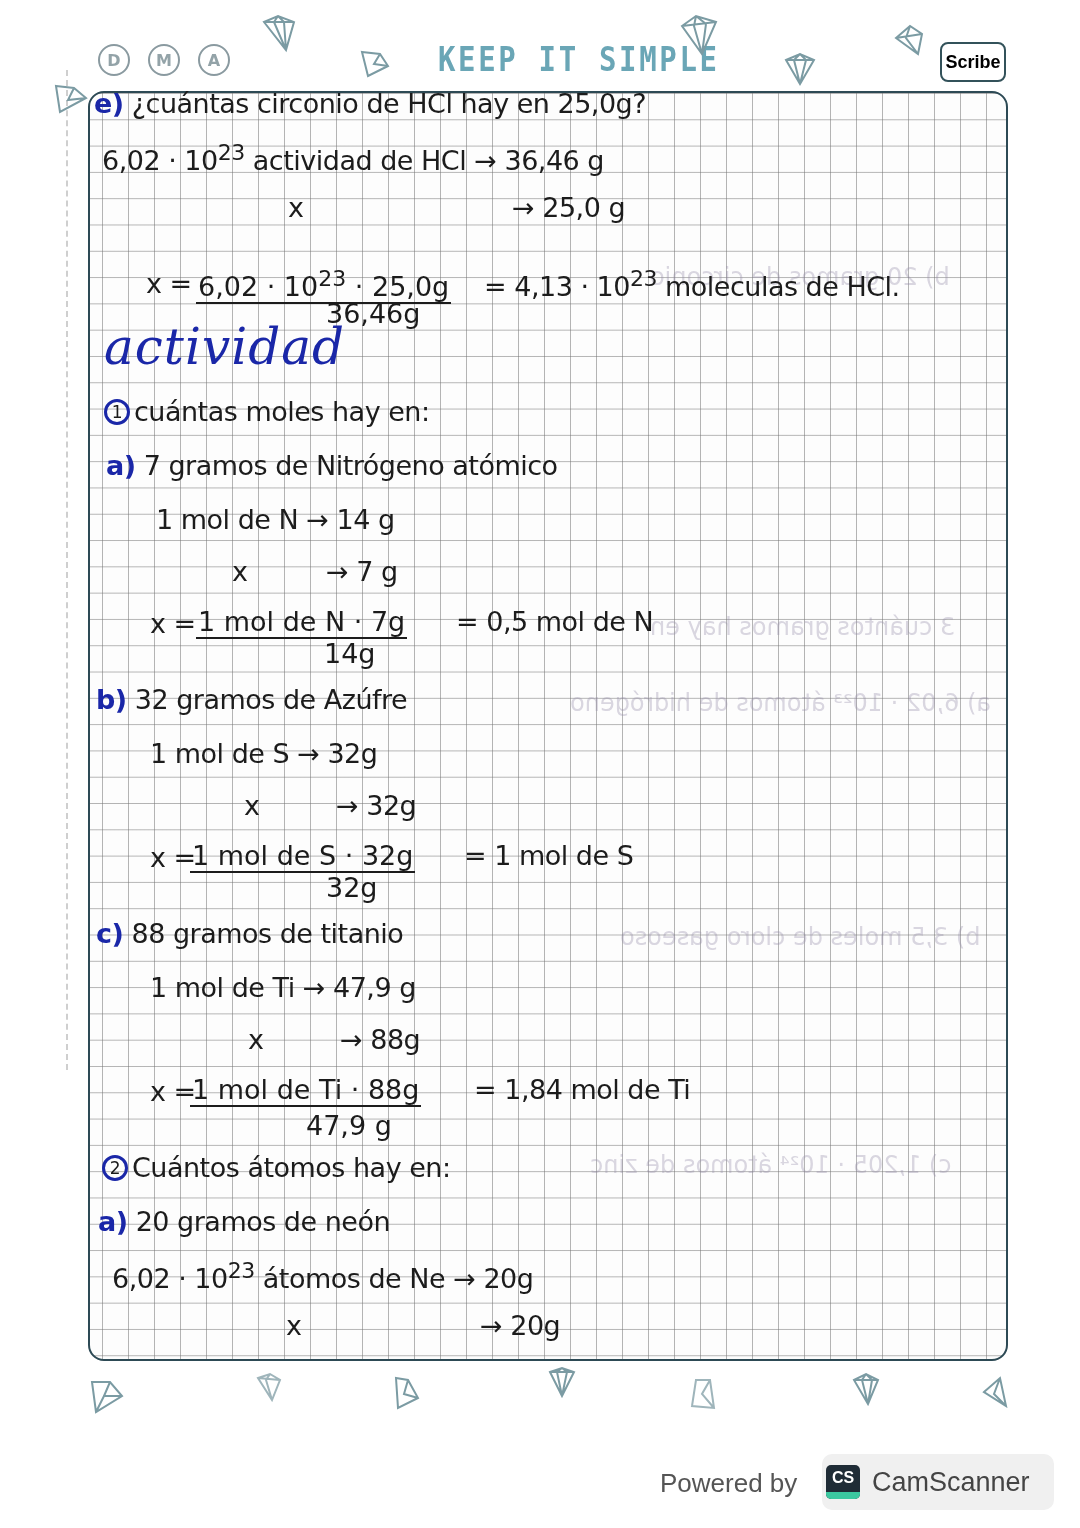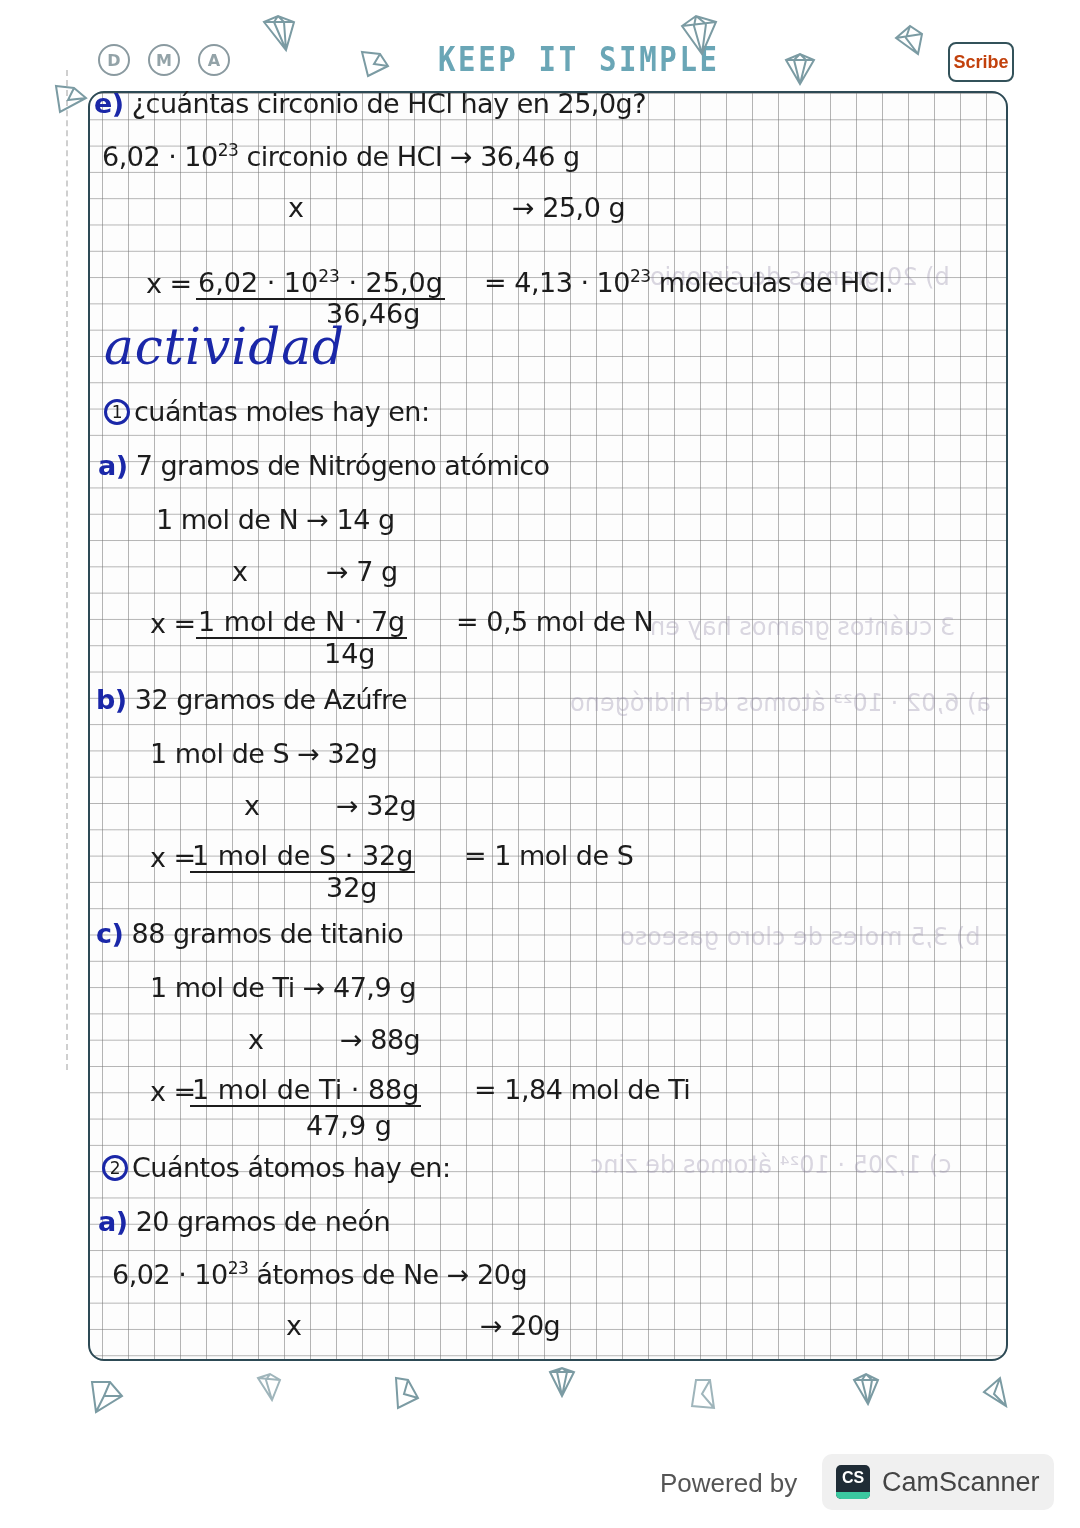--- a/index.html
+++ b/index.html
@@ -12,22 +12,22 @@
     border-left: 2px dashed #cfcfcf;
   }
   
   .header { position: absolute; left: 0; top: 0; width: 1080px; height: 92px; }
   .dma { position: absolute; top: 44px; width: 32px; height: 32px; border: 2px solid #8a9aa0; border-radius: 50%;
          display: flex; align-items: center; justify-content: center; font-weight: bold; font-size: 16px; color: #93a3a8;
          font-family: "DejaVu Sans", sans-serif; box-sizing: border-box; }
   .brand-title { position: absolute; left: 438px; top: 40px; font-family: "DejaVu Sans Mono", monospace; font-weight: bold;
        font-size: 33px; letter-spacing: 3px; color: #6aa6b6; transform: scaleX(0.88); transform-origin: left; }
   .scribe { position: absolute; left: 940px; top: 42px; width: 66px; height: 40px; border: 2px solid #33525a; border-radius: 8px;
-       display: flex; align-items: center; justify-content: center; font-size: 18px; font-weight: bold; color: #c2410c;
-       box-sizing: border-box; font-family: "Liberation Sans", sans-serif; margin-left: 8px; }
+       display: flex; align-items: center; justify-content: center; font-size: 18px; font-weight: bold; color: #000000;
+       box-sizing: border-box; font-family: "Liberation Sans", sans-serif; }
   .gem { position: absolute; }
   .gem svg { display: block; }
 
   
   .paper {
     position: absolute; left: 88px; top: 91px; width: 920px; height: 1270px;
     border: 2.5px solid #2d4a55; border-radius: 16px; box-sizing: border-box; overflow: hidden;
     background-color: #fdfdfd;
     background-image:
       linear-gradient(to right, rgba(120,120,120,0.55) 1px, transparent 1px),
@@ -38,33 +38,33 @@
   .ghost {
     position: absolute; color: rgba(150,140,170,0.35); font-size: 24px; transform: scaleX(-1);
     font-family: "DejaVu Sans", sans-serif; white-space: nowrap;
   }
   .line { position: absolute; white-space: nowrap; font-family: "DejaVu Sans", sans-serif; font-size: 27px; color: #1c1c1c;
           letter-spacing: -0.5px; }
   .q-label { color: #1a27a8; font-weight: bold; }
   .circle-num { display: inline-flex; width: 26px; height: 26px; border: 3px solid #1a27a8; border-radius: 50%;
        align-items: center; justify-content: center; font-size: 17px; color: #1a1a1a; box-sizing: border-box; margin-right: 4px;
        vertical-align: 3px; }
-  sup { font-size: 17px; }
+  sup { font-size: 22px; }
   .frac { position: absolute; white-space: nowrap; font-size: 27px; }
   .frac .num { border-bottom: 2.5px solid #1c1c1c; padding: 0 2px; display: inline-block; }
   .frac .den { position: absolute; white-space: nowrap; margin-left: 40px; }
   .activity-heading { position: absolute; left: 104px; top: 318px; font-family: "DejaVu Serif", serif; font-style: italic;
        font-size: 50px; color: #1a27a8; letter-spacing: 1px; }
 
   
   .footer { position: absolute; left: 0; top: 1440px; width: 926px; height: 88px; }
   .powered { position: absolute; left: 660px; top: 28px; font-size: 26px; color: #555; font-family: "Liberation Sans", sans-serif; }
   .cs-badge { position: absolute; left: 822px; top: 14px; width: 232px; height: 56px; border-radius: 10px; background: #f0f0f0;
        display: flex; align-items: center; }
-  .cs-logo { width: 34px; height: 34px; margin-left: 14px; border-radius: 5px; background: #1f2c36; position: relative; overflow: hidden;
+  .cs-logo { width: 34px; height: 34px; margin-left: 4px; border-radius: 5px; background: #1f2c36; position: relative; overflow: hidden;
        display: flex; align-items: flex-start; justify-content: center; color: #fff; font-weight: bold; font-size: 16px;
        font-family: "Liberation Sans", sans-serif; padding-top: 4px; box-sizing: border-box; }
   .cs-logo::after { content: ""; position: absolute; left: 0; bottom: 0; width: 100%; height: 7px; background: #3bc8a0; }
   .cs-name { margin-left: 12px; font-size: 27px; color: #444; font-family: "Liberation Sans", sans-serif; font-weight: 500; }
 </style>
 </head>
 <body>
 
 <div class="margin-dash"></div>
 
@@ -115,42 +115,42 @@
   <div class="ghost" style="left:480px;top:596px">a) 6,02 · 10²³ átomos de hidrógeno</div>
   <div class="ghost" style="left:530px;top:830px">b) 3,5 moles de cloro gaseoso</div>
   <div class="ghost" style="left:500px;top:1058px">c) 1,205 · 10²⁴ átomos de zinc</div>
 </div>
 
 <div class="line" style="left:94px;top:88px">
   <span class="q-label">e)</span>
   <span>¿cuántas circonio de HCl hay en 25,0g?</span>
 </div>
 <div class="line" style="left:102px;top:140px">
-  <span>6,02 · 10</span><sup>23</sup><span> circonio de HCl</span>
+  <span>6,02 · 10</span><sup>23</sup><span> actividad de HCl</span>
   <span>→ 36,46 g</span>
 </div>
 <div class="line" style="left:288px;top:192px">x</div>
 <div class="line" style="left:512px;top:192px">→ 25,0 g</div>
 
 <div class="line" style="left:146px;top:268px">x =</div>
 <div class="frac" style="left:196px;top:266px">
   <span class="num"><span>6,02 · 10</span><sup>23</sup><span> · 25,0g</span></span>
   <span class="den" style="left:90px;top:32px">36,46g</span>
 </div>
 <div class="line" style="left:484px;top:266px">
   <span>= 4,13 · 10</span><sup>23</sup><span> moleculas de HCl.</span>
 </div>
 
 <div class="activity-heading">actividad</div>
 
 <div class="line" style="left:104px;top:396px">
   <span class="circle-num">1</span><span>cuántas moles hay en:</span>
 </div>
 
-<div class="line" style="left:98px;top:450px">
+<div class="line" style="left:106px;top:450px">
   <span class="q-label">a)</span> <span>7 gramos de Nitrógeno atómico</span>
 </div>
 <div class="line" style="left:156px;top:504px">1 mol de N → 14 g</div>
 <div class="line" style="left:232px;top:556px">x</div>
 <div class="line" style="left:326px;top:556px">→ 7 g</div>
 <div class="line" style="left:150px;top:608px">x =</div>
 <div class="frac" style="left:196px;top:606px">
   <span class="num">1 mol de N · 7g</span>
   <span class="den" style="left:88px;top:32px">14g</span>
 </div>

